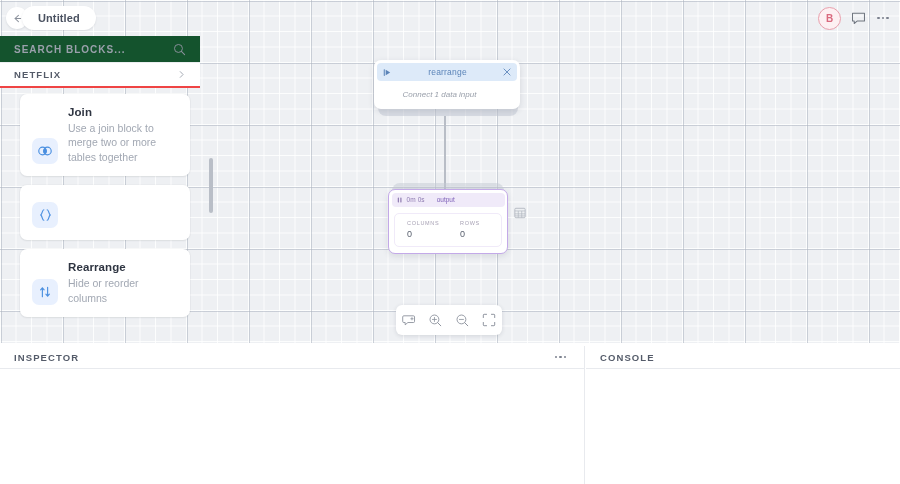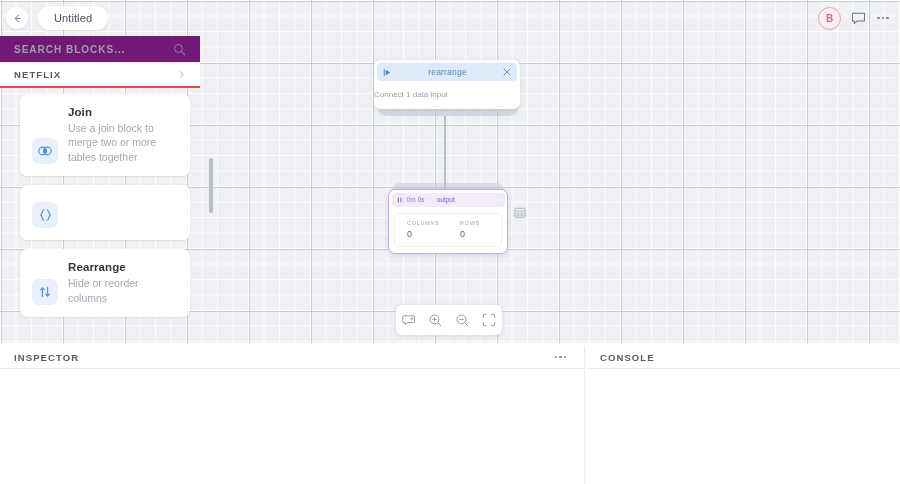--- a/index.html
+++ b/index.html
@@ -75,28 +75,28 @@
     border-radius: 50%;
     background: #ffffff;
     display: flex; align-items: center; justify-content: center;
     box-shadow: 0 1px 2px rgba(30,40,60,0.10);
     pointer-events: auto;
     cursor: pointer;
   }
   #back-btn svg { display: block; }
   #title-pill {
     position: absolute;
-    left: 38px; top: 6px;
+    left: 22px; top: 6px;
     height: 24px;
     padding: 0 16px;
     border-radius: 12px;
     background: #ffffff;
     display: flex; align-items: center;
     font-size: 11px;
-    font-weight: 400;
+    font-weight: 700;
     color: #4a5160;
     box-shadow: 0 1px 2px rgba(30,40,60,0.10);
     pointer-events: auto;
     cursor: text;
     letter-spacing: .1px;
   }
   #avatar {
     position: absolute;
     right: 59px; top: 7px;
     width: 23px; height: 23px;
@@ -138,21 +138,21 @@
     z-index: 30;
     overflow: hidden;
   }
   #blocks-inner {
     position: absolute;
     left: 0; top: 0;
     width: 200px;
   }
   #search-row {
     height: 27px;
-    background: #701a75;
+    background: #14532d;
     display: flex;
     align-items: center;
     padding: 0 14px;
     justify-content: space-between;
     border-bottom: 1px solid #eceef1;
   }
   #search-input {
     border: none;
     outline: none;
     font-family: "Liberation Sans", sans-serif;
@@ -261,23 +261,24 @@
   .node-title {
     flex: 1 1 auto;
     text-align: center;
     font-size: 8.5px;
     font-weight: 400;
     color: #5b84b8;
     letter-spacing: .2px;
   }
   .node-body {
     padding: 9px 15px 10px 0;
-    text-align: left;
+    text-align: center;
     font-size: 8px;
     color: #9aa0ab;
+    font-style: italic;
   }
 
   #node-output {
     position: absolute;
     left: 388px; top: 189px;
     width: 120px;
     border-radius: 7px;
     background: #ffffff;
     border: 1.3px solid #c3a9e8;
     box-shadow: 0 2px 6px rgba(40,50,70,0.12);

